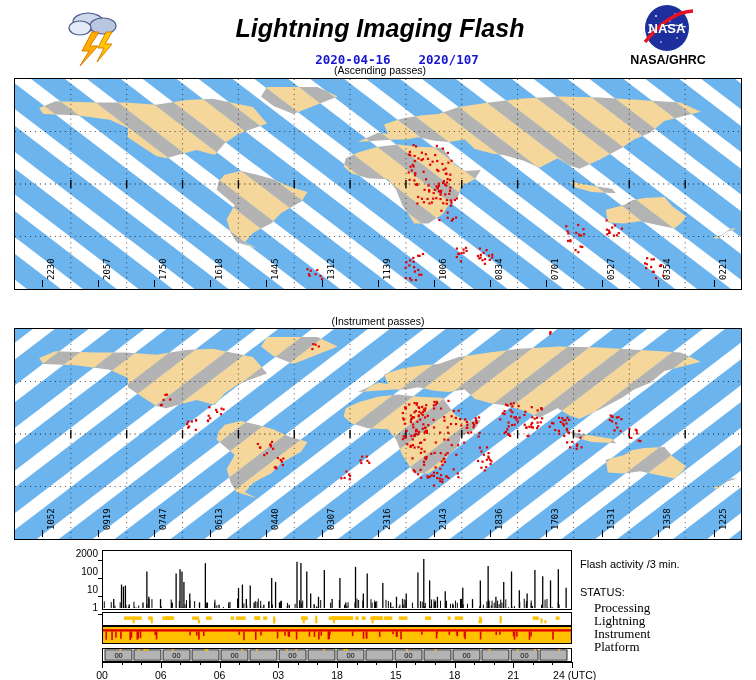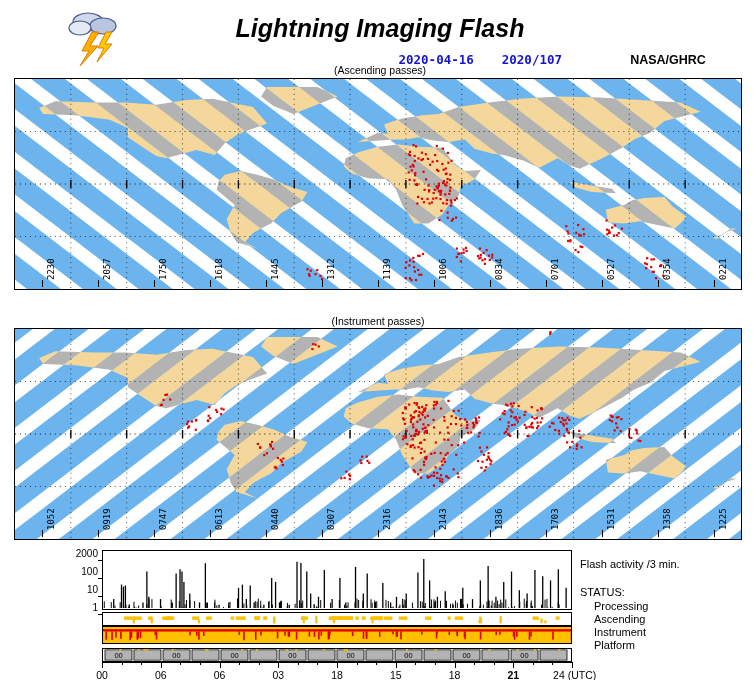--- a/index.html
+++ b/index.html
@@ -5,21 +5,21 @@
 <style>
   html,body{margin:0;padding:0;background:#ffffff;}
   body{width:756px;height:680px;position:relative;overflow:hidden;
        font-family:"Liberation Sans",sans-serif;color:#000;}
 
   
   #header{position:absolute;left:0;top:0;width:756px;height:76px;}
   #title{position:absolute;left:195px;top:14px;width:370px;text-align:center;
          font-family:"Liberation Sans",sans-serif;font-style:italic;font-weight:bold;
          font-size:25px;letter-spacing:0px;color:#000;}
-  #date-line{position:absolute;left:192px;top:50px;width:370px;text-align:right;}
+  #date-line{position:absolute;left:212px;top:50px;width:370px;text-align:center;}
   #date-line span{font-family:"DejaVu Sans Mono","Liberation Mono",monospace;
         font-weight:bold;font-size:12.5px;color:#1414d2;}
   #date-gap{display:inline-block;width:28px;}
   #pass-caption-top{position:absolute;left:195px;top:64px;width:370px;text-align:center;
         font-size:10.5px;color:#000;}
 
   
   #storm-icon{position:absolute;left:62px;top:6px;width:66px;height:62px;}
   
   #nasa-logo{position:absolute;left:630px;top:4px;width:74px;height:48px;}
@@ -59,21 +59,21 @@
   #xaxis{position:absolute;left:88px;top:112px;width:470px;height:8px;}
   #xaxis-line{position:absolute;left:0;top:0;width:470px;height:1px;background:#000;}
   .xtick{position:absolute;top:0;width:1px;height:6px;background:#000;}
   .xlbl{position:absolute;top:7px;font-size:10.5px;color:#000;transform:translateX(-50%);
         white-space:nowrap;}
 
   
   #legend{position:absolute;left:566px;top:8px;width:190px;}
   #legend-flash{font-size:11px;color:#000;}
   #legend-status-title{position:absolute;left:0;top:28px;font-size:11px;color:#000;}
-  .legend-item{position:absolute;left:14px;font-size:11px;color:#000;}
+  .legend-item{position:absolute;left:14px;font-size:13px;color:#000;font-family:Liberation Serif, serif;}
 </style>
 </head>
 <body>
 
 <div id="header">
 
   <div id="storm-icon">
     <svg viewBox="0 0 66 62" width="66" height="62">
       <ellipse cx="26" cy="16" rx="15" ry="9" fill="#cfd8ec" stroke="#4a5a8a" stroke-width="1.2"></ellipse>
       <ellipse cx="41" cy="20" rx="13" ry="8" fill="#b9c6e0" stroke="#4a5a8a" stroke-width="1.2"></ellipse>
@@ -84,20 +84,38 @@
   </div>
 
   <div id="title">Lightning Imaging Flash</div>
 
   <div id="date-line">
     <span>2020-04-16</span><span id="date-gap"></span><span>2020/107</span>
   </div>
 
   <div id="pass-caption-top">(Ascending passes)</div>
 
+  <div id="nasa-logo">
+    <svg viewBox="0 0 74 48" width="74" height="48">
+      <ellipse cx="37" cy="24" rx="22" ry="23" fill="#1c2f9c"></ellipse>
+      <g fill="#ffffff">
+        <circle cx="26" cy="12" r="0.9"></circle>
+          <circle cx="45" cy="10" r="0.8"></circle>
+        <circle cx="52" cy="20" r="0.8"></circle>
+          <circle cx="22" cy="31" r="0.9"></circle>
+        <circle cx="31" cy="38" r="0.8"></circle>
+          <circle cx="47" cy="34" r="0.8"></circle>
+        <circle cx="40" cy="17" r="0.7"></circle>
+          <circle cx="19" cy="21" r="0.7"></circle>
+      </g>
+      <path d="M18 29 q18 -12 38 -6" stroke="#ffffff" stroke-width="1.2" fill="none"></path>
+      <path d="M15 38 q24 -30 48 -31" stroke="#e81123" stroke-width="3.4" fill="none"></path>
+      <text x="37" y="29" font-family="Liberation Sans, sans-serif" font-size="13" font-weight="bold" fill="#ffffff" text-anchor="middle">NASA</text>
+    </svg>
+  </div>
   <div id="nasa-caption">NASA/GHRC</div>
 </div>
 
 <div class="map-wrap" id="map-asc-wrap" style="top:78px;">
   <div class="tick-row" id="asc-top-ticks" style="top:0px;">
       <div class="tick" style="left: 28px; top: 0px;"></div>
       <div class="tick-lbl" style="left: 32px; top: 25px;">1130</div>
       <div class="tick" style="left: 84px; top: 0px;"></div>
       <div class="tick-lbl" style="left: 88px; top: 25px;">1057</div>
       <div class="tick" style="left: 140px; top: 0px;"></div>
@@ -1400,21 +1418,21 @@
       <div class="xlbl" style="left: 117.5px;">06</div>
       <div class="xtick" style="left: 176.3px;"></div>
       <div class="xlbl" style="left: 176.3px;">03</div>
       <div class="xtick" style="left: 235px;"></div>
       <div class="xlbl" style="left: 235px;">18</div>
       <div class="xtick" style="left: 293.8px;"></div>
       <div class="xlbl" style="left: 293.8px;">15</div>
       <div class="xtick" style="left: 352.5px;"></div>
       <div class="xlbl" style="left: 352.5px;">18</div>
       <div class="xtick" style="left: 411.3px;"></div>
-      <div class="xlbl" style="left: 411.3px; font-weight: bold;">21</div>
+      <div class="xlbl" style="left: 411.3px;">21</div>
       <div class="xtick" style="left: 470px;"></div>
       <div class="xlbl" style="left: 464px; transform: translateX(-30%);">24 (UTC)</div>
       <div class="xtick" style="left: 19.6px; height: 3px;"></div>
       <div class="xtick" style="left: 39.2px; height: 3px;"></div>
       <div class="xtick" style="left: 78.3px; height: 3px;"></div>
       <div class="xtick" style="left: 97.9px; height: 3px;"></div>
       <div class="xtick" style="left: 137.1px; height: 3px;"></div>
       <div class="xtick" style="left: 156.7px; height: 3px;"></div>
       <div class="xtick" style="left: 195.8px; height: 3px;"></div>
       <div class="xtick" style="left: 215.4px; height: 3px;"></div>
@@ -1425,21 +1443,21 @@
       <div class="xtick" style="left: 372.1px; height: 3px;"></div>
       <div class="xtick" style="left: 391.7px; height: 3px;"></div>
       <div class="xtick" style="left: 430.8px; height: 3px;"></div>
       <div class="xtick" style="left: 450.4px; height: 3px;"></div>
     </div>
 
   <div id="legend">
     <div id="legend-flash">Flash activity /3 min.</div>
     <div id="legend-status-title">STATUS:</div>
     <div class="legend-item" style="top:42px;">Processing</div>
-    <div class="legend-item" style="top:55px;">Ascending</div>
+    <div class="legend-item" style="top:55px;">Lightning</div>
     <div class="legend-item" style="top:68px;">Instrument</div>
     <div class="legend-item" style="top:81px;">Platform</div>
   </div>
 <div class="ytick-mark" style="top: 64px;"></div>
     <div class="ytick-mark" style="top: 46px;"></div>
     <div class="ytick-mark" style="top: 28px;"></div>
     <div class="ytick-mark" style="top: 10px;"></div>
   </div>
 
 </body></html>

